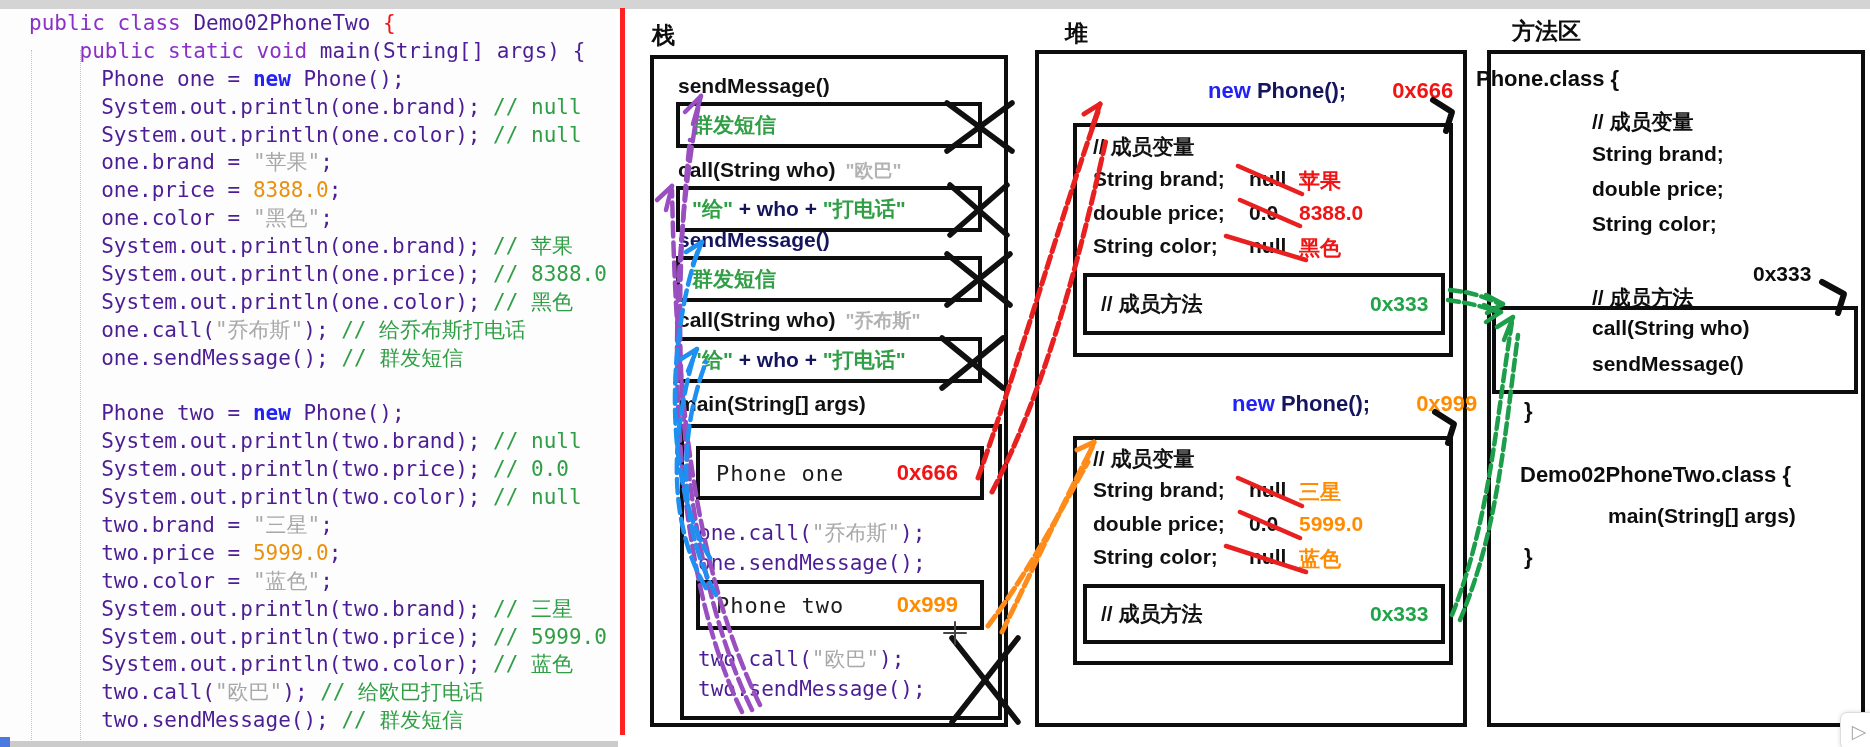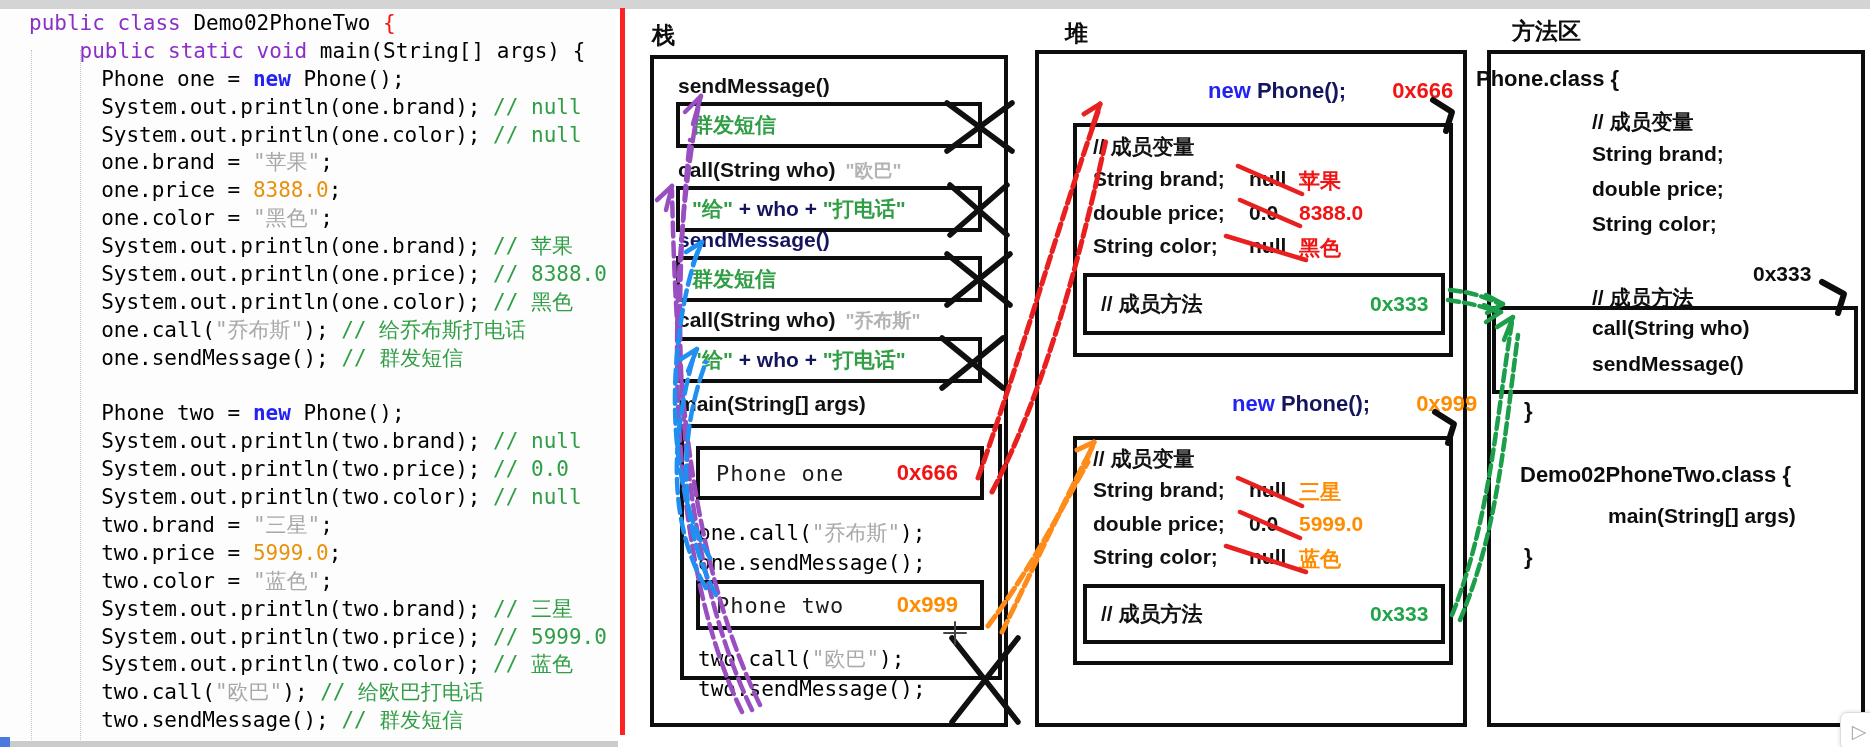--- a/index.html
+++ b/index.html
@@ -9,41 +9,41 @@
   .botstrip{position:absolute;left:0;top:741px;width:618px;height:6px;background:#cbcbcb;}
   .bluesq{position:absolute;left:0;top:737px;width:10px;height:10px;background:#4a7ae0;}
 
   
   .code{position:absolute;left:0;top:10px;width:616px;height:737px;background:#fdfdfd;
         font-family:"DejaVu Sans Mono",monospace;font-size:21px;color:#1a1a4e;overflow:hidden;}
   .code-line{height:27.9px;line-height:27.9px;white-space:pre;}
   .guide{position:absolute;top:40px;height:700px;width:0;border-left:1px dotted #c4c4c4;}
   .tk-k{color:#8a30c8;margin-left:29px;}
   .tk-n{color:#2222f5;font-weight:bold;}
-  .tk-p{color:#000000;}
+  .tk-p{color:#4c1d95;}
   .tk-s{color:#a8a8a8;}
   .tk-num{color:#e8910c;}
   .tk-c{color:#2f9e44;}
   .tk-r{color:#f01414;}
   .divider{position:absolute;left:620px;top:8px;width:5px;height:727px;background:#ff2222;}
 
   
   .region-label{position:absolute;font-size:23px;font-weight:700;color:#0d0d0d;}
   .bx{position:absolute;box-sizing:border-box;border:4px solid #0d0d0d;}
 
   
   .frame-label{position:absolute;left:678px;font-size:21px;font-weight:700;color:#111;white-space:nowrap;}
   .frame-label .arg{color:#b3b3b3;font-weight:600;font-size:19px;margin-left:10px;}
   .lbl-navy{color:#15155e;}
   .frame-box{position:absolute;left:676px;width:306px;height:46px;box-sizing:border-box;
              border:4px solid #0d0d0d;display:flex;align-items:center;padding-left:12px;
              font-size:21px;font-weight:700;white-space:pre;}
   .sg-g{color:#2f9e44;}
   .sg-d{color:#15155e;}
-  .mainbox{left:680px;top:424px;width:322px;height:256px;}
+  .mainbox{left:680px;top:424px;width:322px;height:296px;}
   .varbox{position:absolute;box-sizing:border-box;border:4px solid #0d0d0d;
           font-family:"DejaVu Sans Mono",monospace;font-size:22px;color:#1c1c1c;
           display:flex;align-items:center;}
   .varbox .vname{margin-left:16px;letter-spacing:1px;}
   .varbox .vaddr{margin-left:auto;margin-right:22px;font-weight:700;font-family:"Liberation Sans",sans-serif;}
   .addr-red{color:#f01414;}
   .addr-orange{color:#ff8c00;}
   .calls{position:absolute;font-family:"DejaVu Sans Mono",monospace;font-size:21px;color:#1a1a4e;}
   .call-line{height:30px;line-height:30px;white-space:pre;}
 

